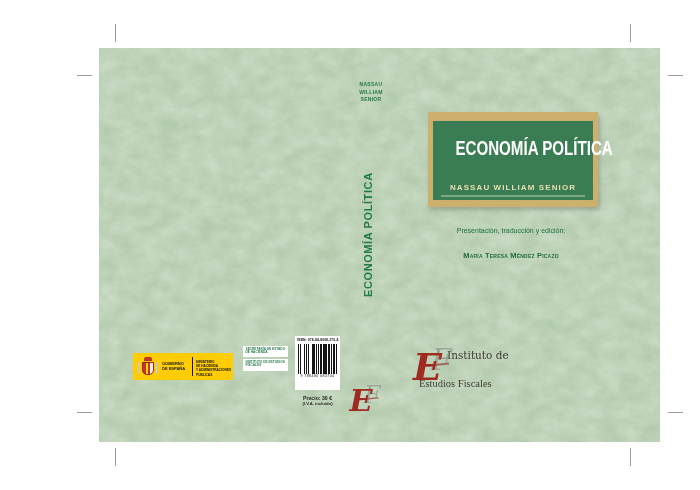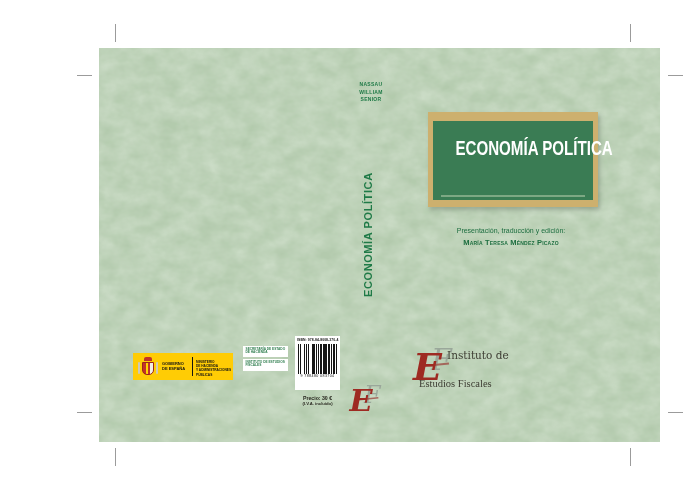--- a/index.html
+++ b/index.html
@@ -37,21 +37,21 @@
     padding:9px 5px 7px 5px;box-shadow:2px 3px 4px rgba(90,100,85,.35);}
   .title-box-inner{position:relative;width:100%;height:100%;background:#3a7c54;}
   .front-title{position:absolute;top:15px;left:0;width:100%;text-align:center;color:#ffffff;
     font-weight:bold;font-size:21px;transform:scaleX(.72);transform-origin:center;white-space:nowrap;}
   .front-author{position:absolute;bottom:8px;left:0;width:100%;text-align:center;color:#e9dfae;
     font-size:8px;font-weight:600;letter-spacing:1.1px;}
   .author-rule{position:absolute;bottom:3px;left:8px;right:8px;height:2px;background:rgba(228,234,205,.4);}
 
   .credits{position:absolute;left:330px;top:179px;width:164px;text-align:center;color:#1d6e40;}
   .credits-l1{font-size:7px;}
-  .credits-l2{font-size:7.5px;font-variant:small-caps;font-weight:600;margin-top:4px;letter-spacing:.2px;}
+  .credits-l2{font-size:7.5px;font-variant:small-caps;font-weight:600;margin-top:17px;letter-spacing:.2px;}
 
   .ief{position:absolute;left:312px;top:297px;width:120px;height:52px;color:#3c3c32;}
   .ief .ef-mono{left:0;top:0;}
   .ief-text1{position:absolute;left:36px;top:4px;font-family:"DejaVu Serif",serif;font-size:10.5px;}
   .ief-text2{position:absolute;left:8px;top:33px;font-family:Liberation Serif, serif;font-size:10.5px;}
 
   
   .gov{position:absolute;left:34px;top:305px;width:100px;height:27px;background:#ffcc05;}
   .arms{position:absolute;left:4px;top:3px;width:22px;height:21px;}
   .arms .pillar{position:absolute;width:2px;height:12px;top:6px;background:#cfc9b8;border-radius:1px;}
@@ -126,20 +126,21 @@
 
       <span class="ef-mono spine-pos">
         <span class="ef-f">F</span>
         <span class="ef-cross"></span>
         <span class="ef-e">E</span>
       </span>
 
       <div class="title-box">
         <div class="title-box-inner">
           <div class="front-title">ECONOMÍA POLÍTICA</div>
+          <div class="front-author">NASSAU WILLIAM SENIOR</div>
           <div class="author-rule"></div>
         </div>
       </div>
 
       <div class="credits">
         <div class="credits-l1">Presentación, traducción y edición:</div>
         <div class="credits-l2">María Teresa Méndez Picazo</div>
       </div>
 
       <div class="ief">

